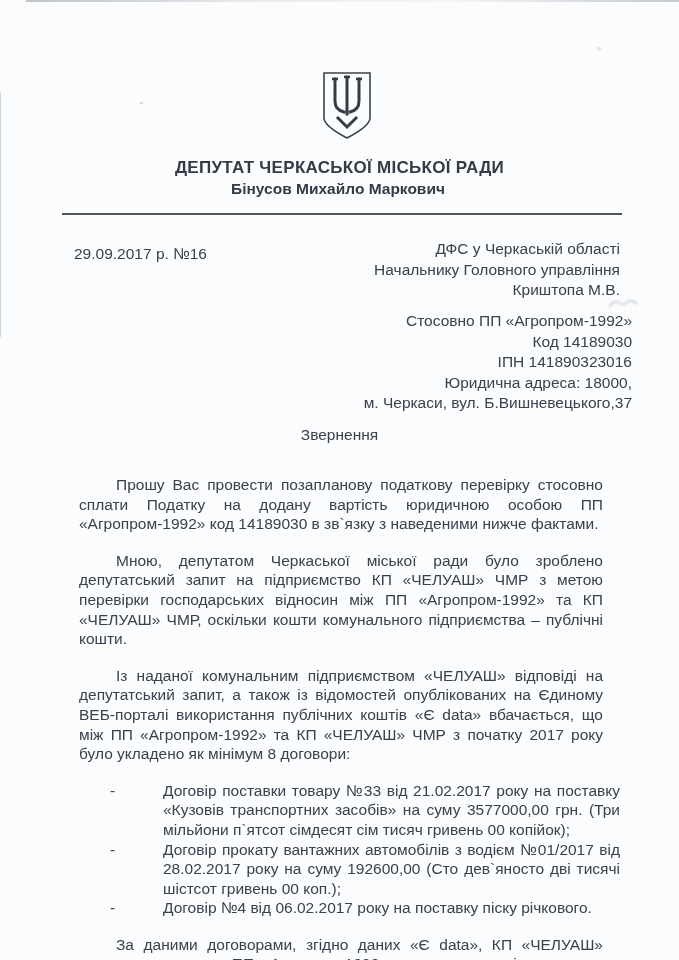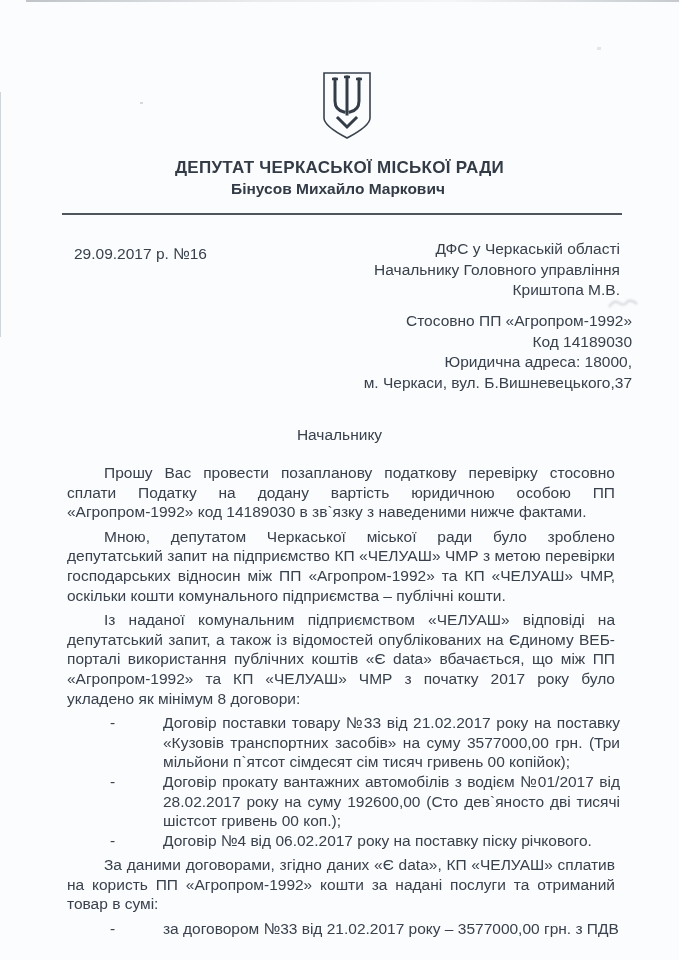--- a/index.html
+++ b/index.html
@@ -31,21 +31,21 @@
 
   .recipient{position:absolute;top:239px;left:62px;width:558px;text-align:right;
     font-size:15.5px;line-height:20.5px;}
   .subject{position:absolute;top:311px;left:74px;width:558px;text-align:right;
     font-size:15.5px;line-height:20.5px;}
 
   .doc-title{position:absolute;top:426px;left:0;width:679px;text-align:center;font-size:15.5px;}
 
   .doc-body{position:absolute;top:458px;left:62px;width:558px;
     font-size:15.5px;line-height:19.6px;text-align:justify;}
-  .doc-body p{margin:5px;text-indent:37px;}
+  .doc-body p{margin:17px;text-indent:37px;}
   .li{position:relative;padding-left:101px;text-indent:0;}
   .li .dash{position:absolute;left:48px;top:0;}
 </style>
 </head>
 <body>
 
 <div class="page">
 
   <div class="edge-top"></div>
   <div class="edge-left"></div>
@@ -78,25 +78,26 @@
 
   <div class="recipient">
     <div>ДФС у Черкаській області</div>
     <div>Начальнику Головного управління</div>
     <div>Криштопа М.В.</div>
   </div>
 
   <div class="subject">
     <div>Стосовно  ПП «Агропром-1992»</div>
     <div>Код 14189030</div>
+    <div>ІПН 141890323016</div>
     <div>Юридична адреса: 18000,</div>
     <div>м. Черкаси, вул. Б.Вишневецького,37</div>
   </div>
 
-  <div class="doc-title">Начальнику</div>
+  <div class="doc-title">Звернення</div>
 
   <div class="doc-body">
     <p>Прошу Вас провести позапланову податкову перевірку стосовно сплати Податку на додану вартість юридичною особою ПП «Агропром-1992» код 14189030 в зв`язку з наведеними нижче фактами.</p>
     <p>Мною, депутатом Черкаської міської ради було зроблено депутатський запит на підприємство КП «ЧЕЛУАШ» ЧМР з метою перевірки господарських відносин між ПП «Агропром-1992» та КП «ЧЕЛУАШ» ЧМР, оскільки кошти комунального підприємства – публічні кошти.</p>
     <p>Із наданої комунальним підприємством «ЧЕЛУАШ» відповіді на депутатський запит, а також із відомостей опублікованих на Єдиному ВЕБ-порталі використання публічних коштів «Є data»  вбачається, що між ПП «Агропром-1992» та КП «ЧЕЛУАШ» ЧМР з початку 2017 року було укладено як мінімум 8 договори:</p>
 
     <div class="li">
       <span class="dash">-</span>
       <span>Договір поставки товару №33 від 21.02.2017 року на поставку «Кузовів транспортних засобів» на суму 3577000,00 грн. (Три мільйони п`ятсот сімдесят сім тисяч гривень 00 копійок);</span>
     </div>

